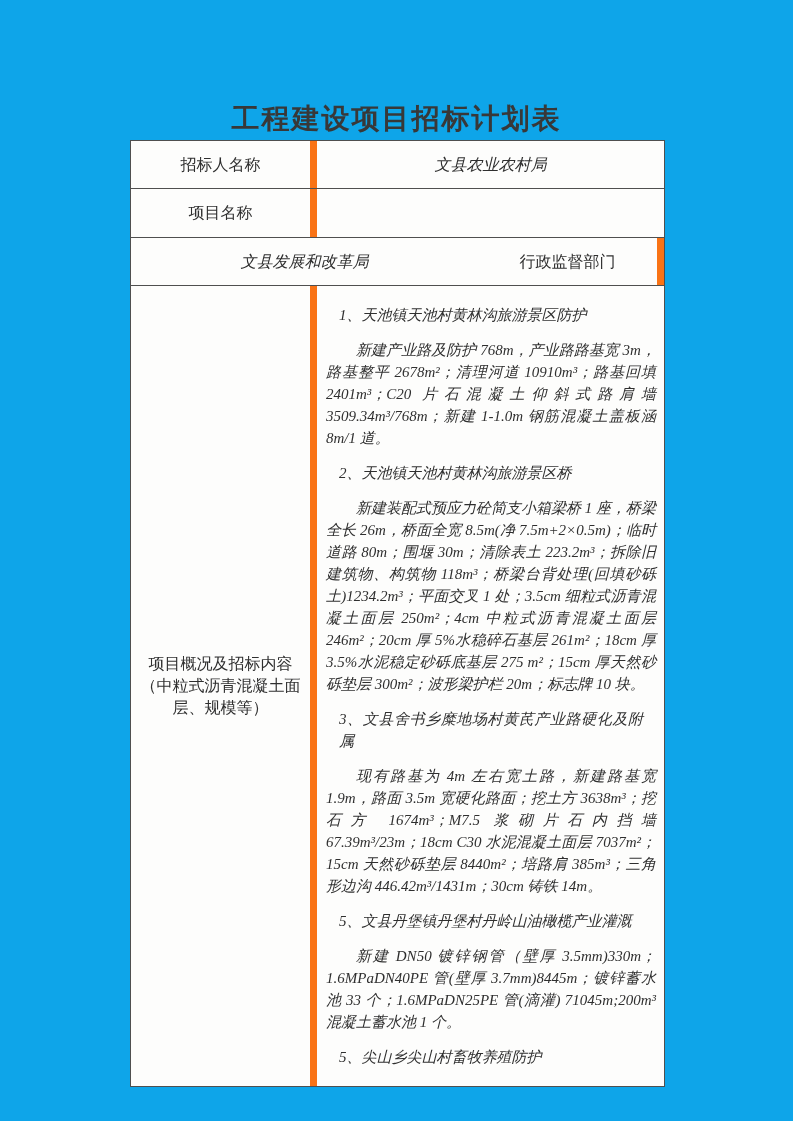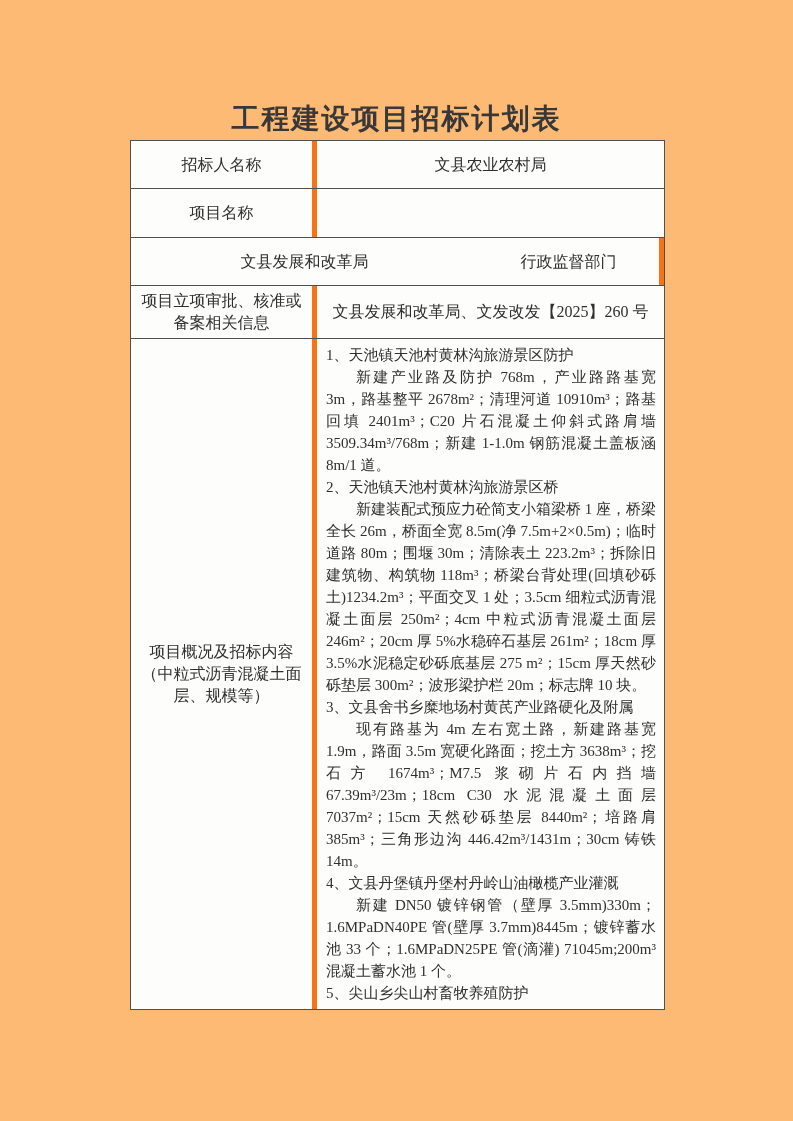--- a/index.html
+++ b/index.html
@@ -5,21 +5,21 @@
   html, body {
     margin: 0;
     padding: 0;
     background: #e8e8e8;
   }
   .page {
     position: relative;
     width: 793px;
     height: 1121px;
     margin: 0 auto;
-    background: #fdba74;
+    background: #0ea5e9;
     overflow: hidden;
     font-family: "Liberation Serif", "DejaVu Serif", serif;
     color: #2f2f2f;
   }
   .doc-title {
     position: absolute;
     top: 100px;
     left: 0;
     width: 793px;
     text-align: center;
@@ -50,41 +50,42 @@
     display: flex;
     align-items: center;
     justify-content: center;
     text-align: center;
     padding: 4px 8px;
     font-size: 16px;
     line-height: 22px;
   }
   .cell-label {
     width: 186px;
-    border-right: 5px solid #f97316;
+    border-right: 7px solid #f97316;
     flex-shrink: 0;
   }
   .cell-value {
     flex: 1;
     padding: 4px 12px;
+    font-style: italic;
   }
   .r1 { min-height: 47px; }
   .r2 { min-height: 48px; }
   .r3 { min-height: 47px; }
   .r4 { min-height: 52px; }
   .r5 { min-height: 637px; }
   .r5 .cell-value {
     display: block;
     text-align: justify;
     padding: 5px 8px 5px 9px;
     font-size: 15px;
     line-height: 22px;
   }
   .sec-head {
-    margin: 0;
+    margin: 13px;
     text-indent: 0;
   }
   .sec-body {
     margin: 0;
     text-indent: 2em;
   }
 </style>
 </head>
 <body>
 
@@ -101,35 +102,31 @@
 
     <div class="t-row r2">
       <div class="cell cell-label">项目名称</div>
     </div>
 
     <div class="t-row r3">
       <div class="cell cell-value">文县发展和改革局</div>
       <div class="cell cell-label">行政监督部门</div>
     </div>
 
-    <div class="t-row r4">
-      <div class="cell cell-label">项目立项审批、核准或备案相关信息</div>
-      <div class="cell cell-value">文县发展和改革局、文发改发【2025】260 号</div>
-    </div>
 
     <div class="t-row r5">
       <div class="cell cell-label">项目概况及招标内容（中粒式沥青混凝土面层、规模等）</div>
       <div class="cell cell-value">
         <p class="sec-head">1、天池镇天池村黄林沟旅游景区防护</p>
         <p class="sec-body">新建产业路及防护 768m，产业路路基宽 3m，路基整平 2678m²；清理河道 10910m³；路基回填 2401m³；C20 片石混凝土仰斜式路肩墙 3509.34m³/768m；新建 1-1.0m 钢筋混凝土盖板涵 8m/1 道。</p>
         <p class="sec-head">2、天池镇天池村黄林沟旅游景区桥</p>
         <p class="sec-body">新建装配式预应力砼简支小箱梁桥 1 座，桥梁全长 26m，桥面全宽 8.5m(净 7.5m+2×0.5m)；临时道路 80m；围堰 30m；清除表土 223.2m³；拆除旧建筑物、构筑物 118m³；桥梁台背处理(回填砂砾土)1234.2m³；平面交叉 1 处；3.5cm 细粒式沥青混凝土面层 250m²；4cm 中粒式沥青混凝土面层 246m²；20cm 厚 5%水稳碎石基层 261m²；18cm 厚 3.5%水泥稳定砂砾底基层 275 m²；15cm 厚天然砂砾垫层 300m²；波形梁护栏 20m；标志牌 10 块。</p>
         <p class="sec-head">3、文县舍书乡糜地场村黄芪产业路硬化及附属</p>
         <p class="sec-body">现有路基为 4m 左右宽土路，新建路基宽 1.9m，路面 3.5m 宽硬化路面；挖土方 3638m³；挖石方 1674m³；M7.5 浆砌片石内挡墙 67.39m³/23m；18cm C30 水泥混凝土面层 7037m²；15cm 天然砂砾垫层 8440m²；培路肩 385m³；三角形边沟 446.42m³/1431m；30cm 铸铁 14m。</p>
-        <p class="sec-head">4、文县丹堡镇丹堡村丹岭山油橄榄产业灌溉</p>
+        <p class="sec-head">5、文县丹堡镇丹堡村丹岭山油橄榄产业灌溉</p>
         <p class="sec-body">新建 DN50 镀锌钢管（壁厚 3.5mm)330m；1.6MPaDN40PE 管(壁厚 3.7mm)8445m；镀锌蓄水池 33 个；1.6MPaDN25PE 管(滴灌) 71045m;200m³ 混凝土蓄水池 1 个。</p>
         <p class="sec-head">5、尖山乡尖山村畜牧养殖防护</p>
       </div>
     </div>
 
   </div>
 
 </div>
 
 </body></html>

